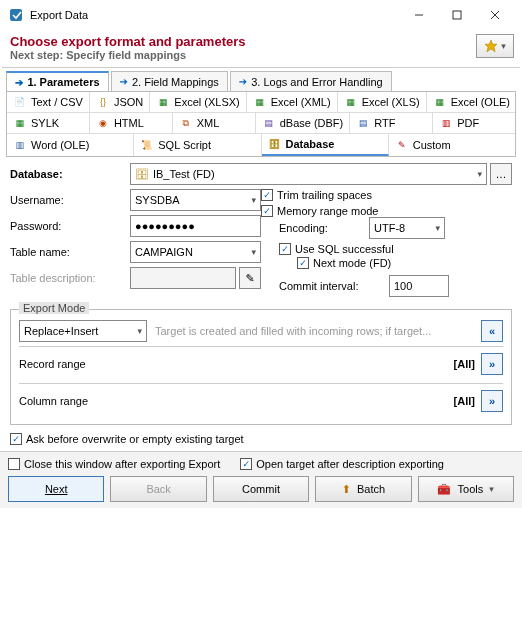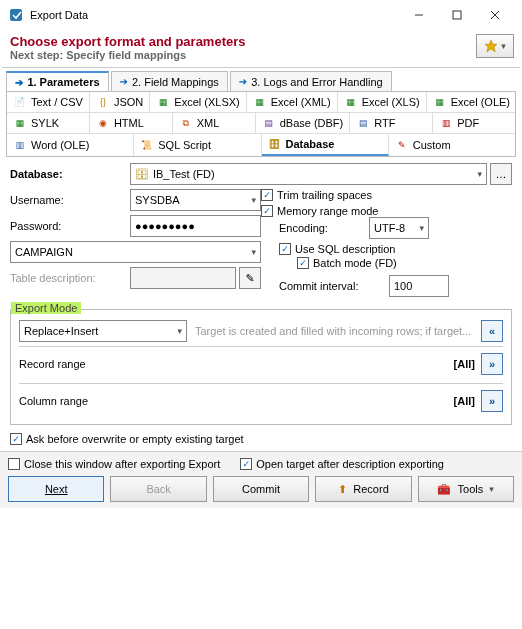--- a/index.html
+++ b/index.html
@@ -32,21 +32,21 @@
   .widecombo { flex: 1; }
   .btn2 { width: 22px; height: 22px; border: 1px solid #888; margin-left: 3px; display: flex; align-items: center; justify-content: center; background: #f4f4f4; }
   .chev { color: #555; font-size: 9px; }
   .dbmeta { display: flex; gap: 40px; padding-left: 140px; color: #888; margin-bottom: 6px; }
   .twocol { display: flex; }
   .col { flex: 1; }
   .chk { display: flex; align-items: center; gap: 4px; }
   .chk .box { width: 12px; height: 12px; border: 1px solid #555; display: flex; align-items: center; justify-content: center; font-size: 9px; color: #0060c0; background: #fff; }
   .sub { margin-left: 18px; }
   .group { border: 1px solid #bbb; margin-top: 8px; position: relative; padding: 10px 8px 8px 8px; }
-  .group .glabel { position: absolute; top: -8px; left: 0; background: #bef264; padding: 0 4px; color: #444; }
+  .group .glabel { position: absolute; top: -8px; left: 8px; background: #e5e5e5; padding: 0 4px; color: #444; }
   .grey { color: #999; }
   .rangerow { display: flex; align-items: center; border-top: 1px solid #ccc; padding: 6px 0 4px 0; margin-top: 4px; }
   .sqbtn { width: 22px; height: 22px; border: 1px solid #4a78b0; display: flex; align-items: center; justify-content: center; color: #0050a0; font-weight: bold; background: #eef4fb; }
   .footer { background: #f3f3f3; border-top: 1px solid #ccc; padding: 6px 8px; }
   .footrow { display: flex; align-items: center; gap: 20px; margin-bottom: 6px; }
   .btnrow { display: flex; gap: 6px; }
   .winbtn { flex: 1; height: 26px; border: 1px solid #999; background: linear-gradient(#fafafa,#e4e4e4); display: flex; align-items: center; justify-content: center; gap: 6px; }
   .winbtn.primary { border: 1px solid #3b76b5; background: #eaf2fb; text-decoration: underline; }
   .winbtn.disabled { color: #9a9a9a; }
   .bold { font-weight: bold; }
@@ -203,20 +203,21 @@
             <span class="chev">▾</span>
           </div>
       </div>
       <div class="row">
         <span class="lbl">Password:</span>
         <div class="txt" style="flex:1">
             <span>●●●●●●●●●</span>
           </div>
       </div>
       <div class="row">
+        <span class="lbl">Table name:</span>
         <div class="combo" style="flex:1">
             <span>CAMPAIGN</span>
             <span class="chev">▾</span>
           </div>
       </div>
       <div class="row">
         <span class="lbl grey">Table description:</span>
         <div class="txt" style="flex:1;background:#f4f4f4">
             <span></span>
           </div>
@@ -229,46 +230,46 @@
       <div class="chk">
           <span class="box">✓</span>
           <span>Trim trailing spaces</span>
         </div>
       <div class="chk" style="margin-top:4px">
           <span class="box">✓</span>
           <span>Memory range mode</span>
         </div>
       <div class="row sub" style="">
         <span style="width:90px">Encoding:</span>
-        <div class="combo" style="width:60px">
+        <div class="combo" style="width:76px">
             <span>UTF-8</span>
             <span class="chev">▾</span>
           </div>
       </div>
       <div class="chk sub" style="margin-top:4px">
           <span class="box">✓</span>
-          <span>Use SQL description</span>
+          <span>Use SQL successful</span>
         </div>
       <div class="chk sub" style="margin-left:36px;margin-top:2px">
           <span class="box">✓</span>
-          <span>Batch mode (FD)</span>
+          <span>Next mode (FD)</span>
         </div>
       <div class="row sub" style="margin-top:6px">
         <span style="width:110px">Commit interval:</span>
         <div class="txt" style="width:60px">
             <span>100</span>
           </div>
       </div>
     </div>
   </div>
 
   <div class="group">
     <span class="glabel">Export Mode</span>
     <div style="display:flex;align-items:center;gap:8px">
-      <div class="combo" style="width:168px">
+      <div class="combo" style="width:128px">
           <span>Replace+Insert</span>
           <span class="chev">▾</span>
         </div>
       <span class="grey" style="flex:1;overflow:hidden;text-overflow:ellipsis;white-space:nowrap">Target is created and filled with incoming rows; if target...</span>
       <div class="sqbtn">«</div>
     </div>
 
     <div class="rangerow">
       <span style="flex:1">Record range</span>
       <span class="bold" style="margin-right:6px">[All]</span>
@@ -303,21 +304,21 @@
         <span>Next</span>
       </div>
     <div class="winbtn disabled">
         <span>Back</span>
       </div>
     <div class="winbtn">
         <span>Commit</span>
       </div>
     <div class="winbtn">
         <span style="color:#c07000">⬆</span>
-        <span>Record</span>
+        <span>Batch</span>
       </div>
     <div class="winbtn">
         <span style="color:#805090">🧰</span>
         <span>Tools</span>
         <span class="chev">▾</span>
       </div>
   </div>
 </div>
 
 </body></html>

